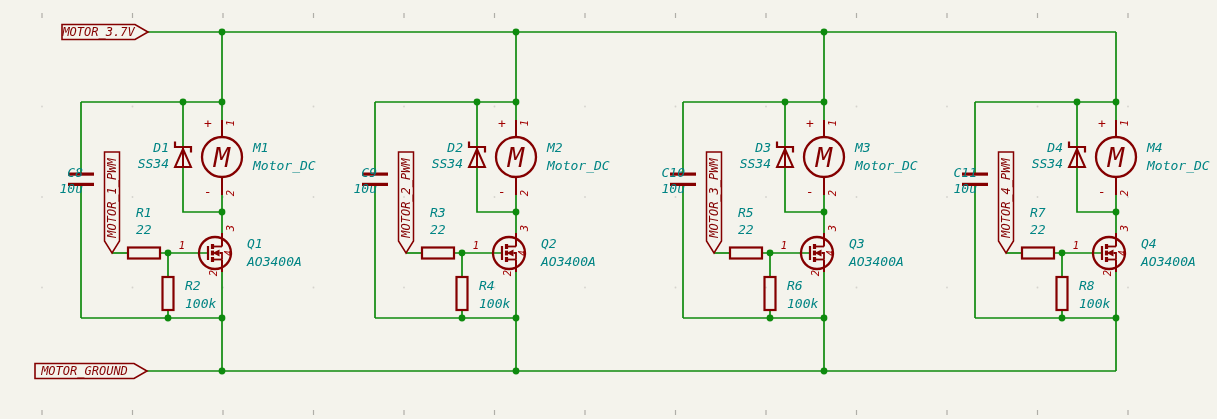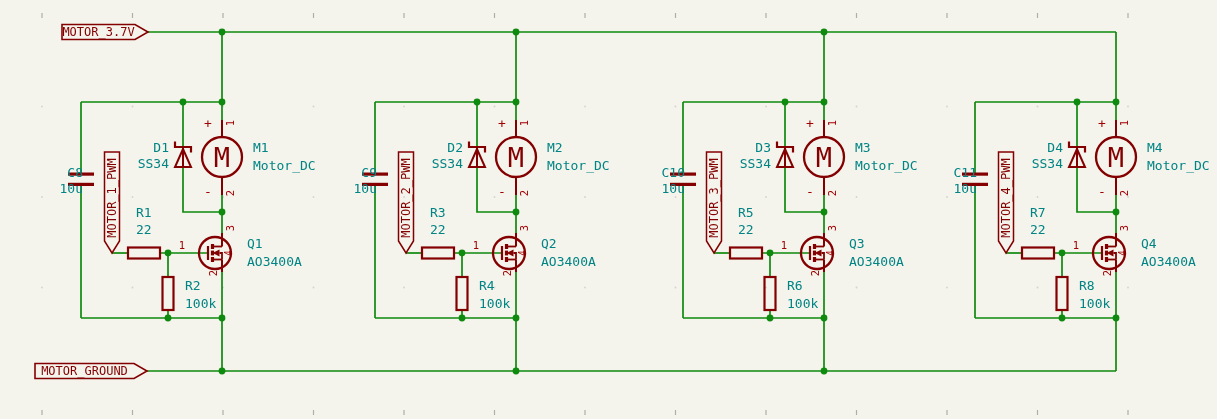--- a/index.html
+++ b/index.html
@@ -1,17 +1,17 @@
 <!DOCTYPE html>
 <html><head>
 <meta charset="utf-8">
 <style>
   html,body{margin:0;padding:0;}
   body{background:#F4F3EC;font-family:"DejaVu Sans Mono",monospace;}
-  .canvas{width:1217px;height:419px;overflow:hidden;}
+  .canvas{width:1217px;height:419px;overflow:hidden;font-style:italic;}
   svg{display:block;}
   text{font-family:"DejaVu Sans Mono",monospace;}
 </style>
 </head>
 <body>
 
 <div class="canvas">
   <svg id="schematic" width="1217" height="419" viewBox="0 0 1217 419" xmlns="http://www.w3.org/2000/svg">
       <g>
         <line x1="42" y1="13" x2="42" y2="18" stroke="#AFAEA8" stroke-width="1.2"></line>

